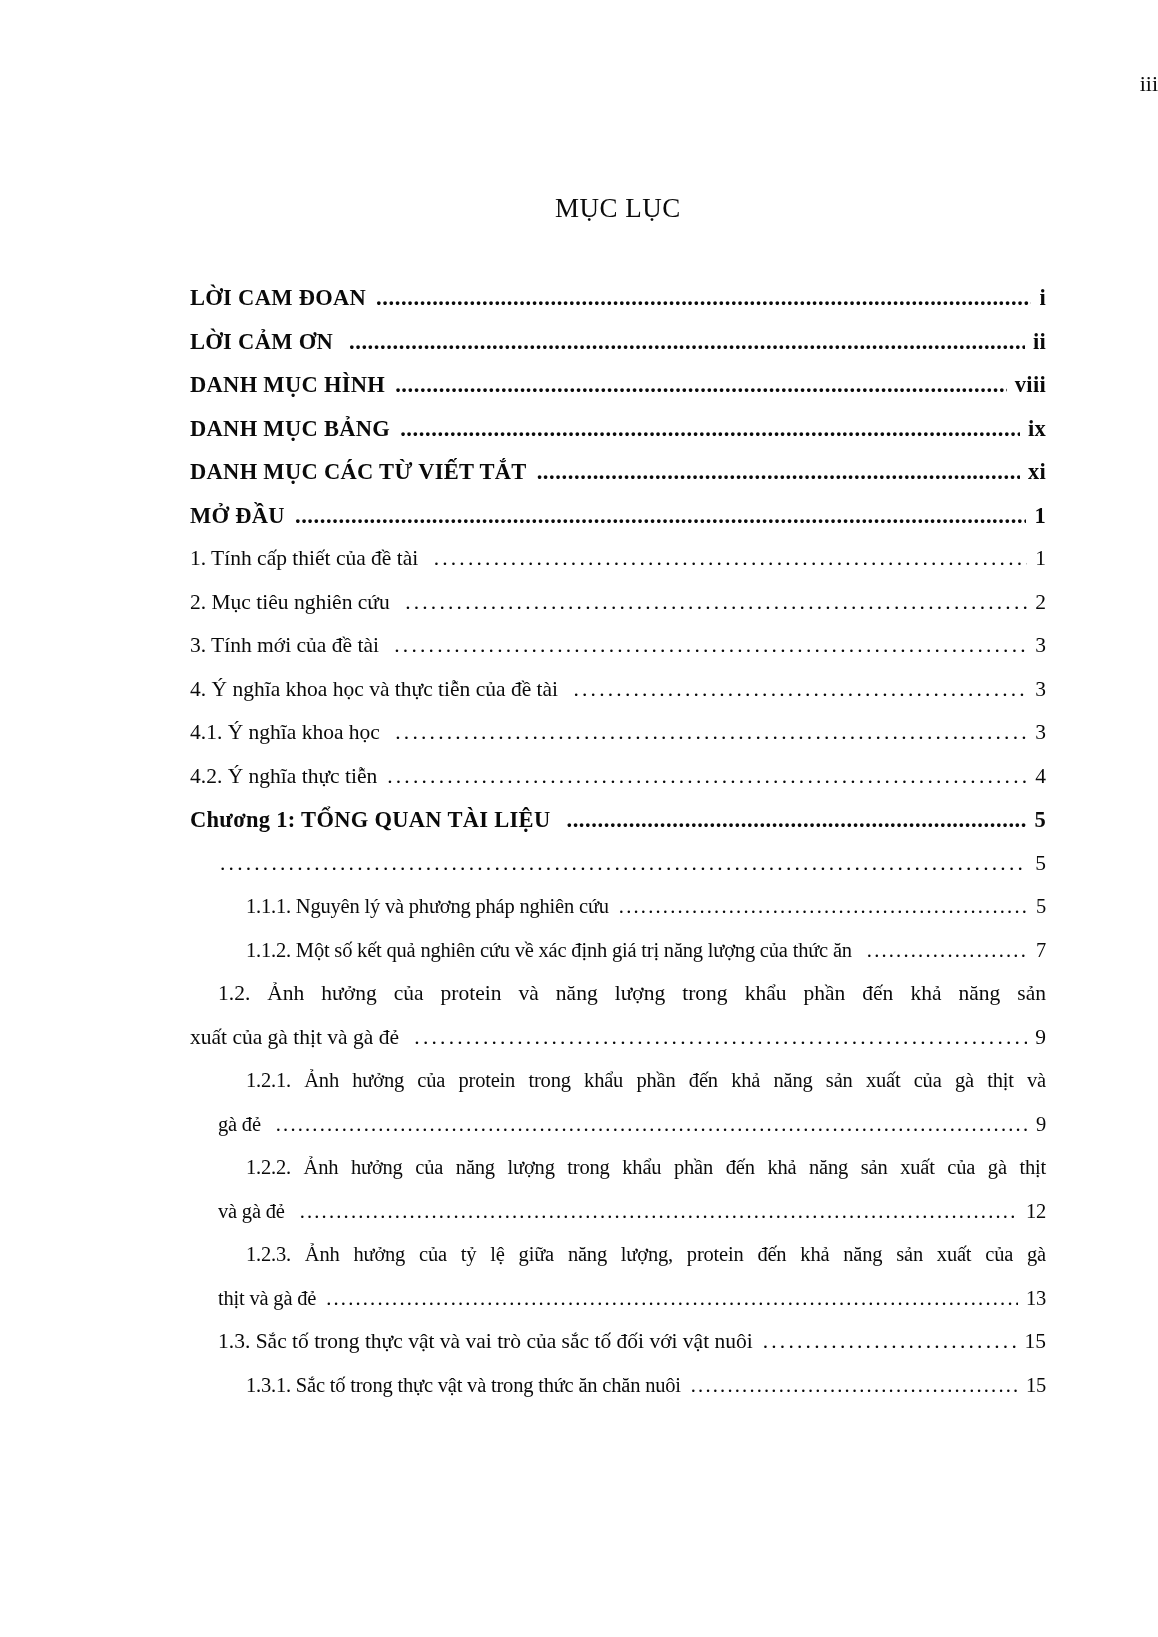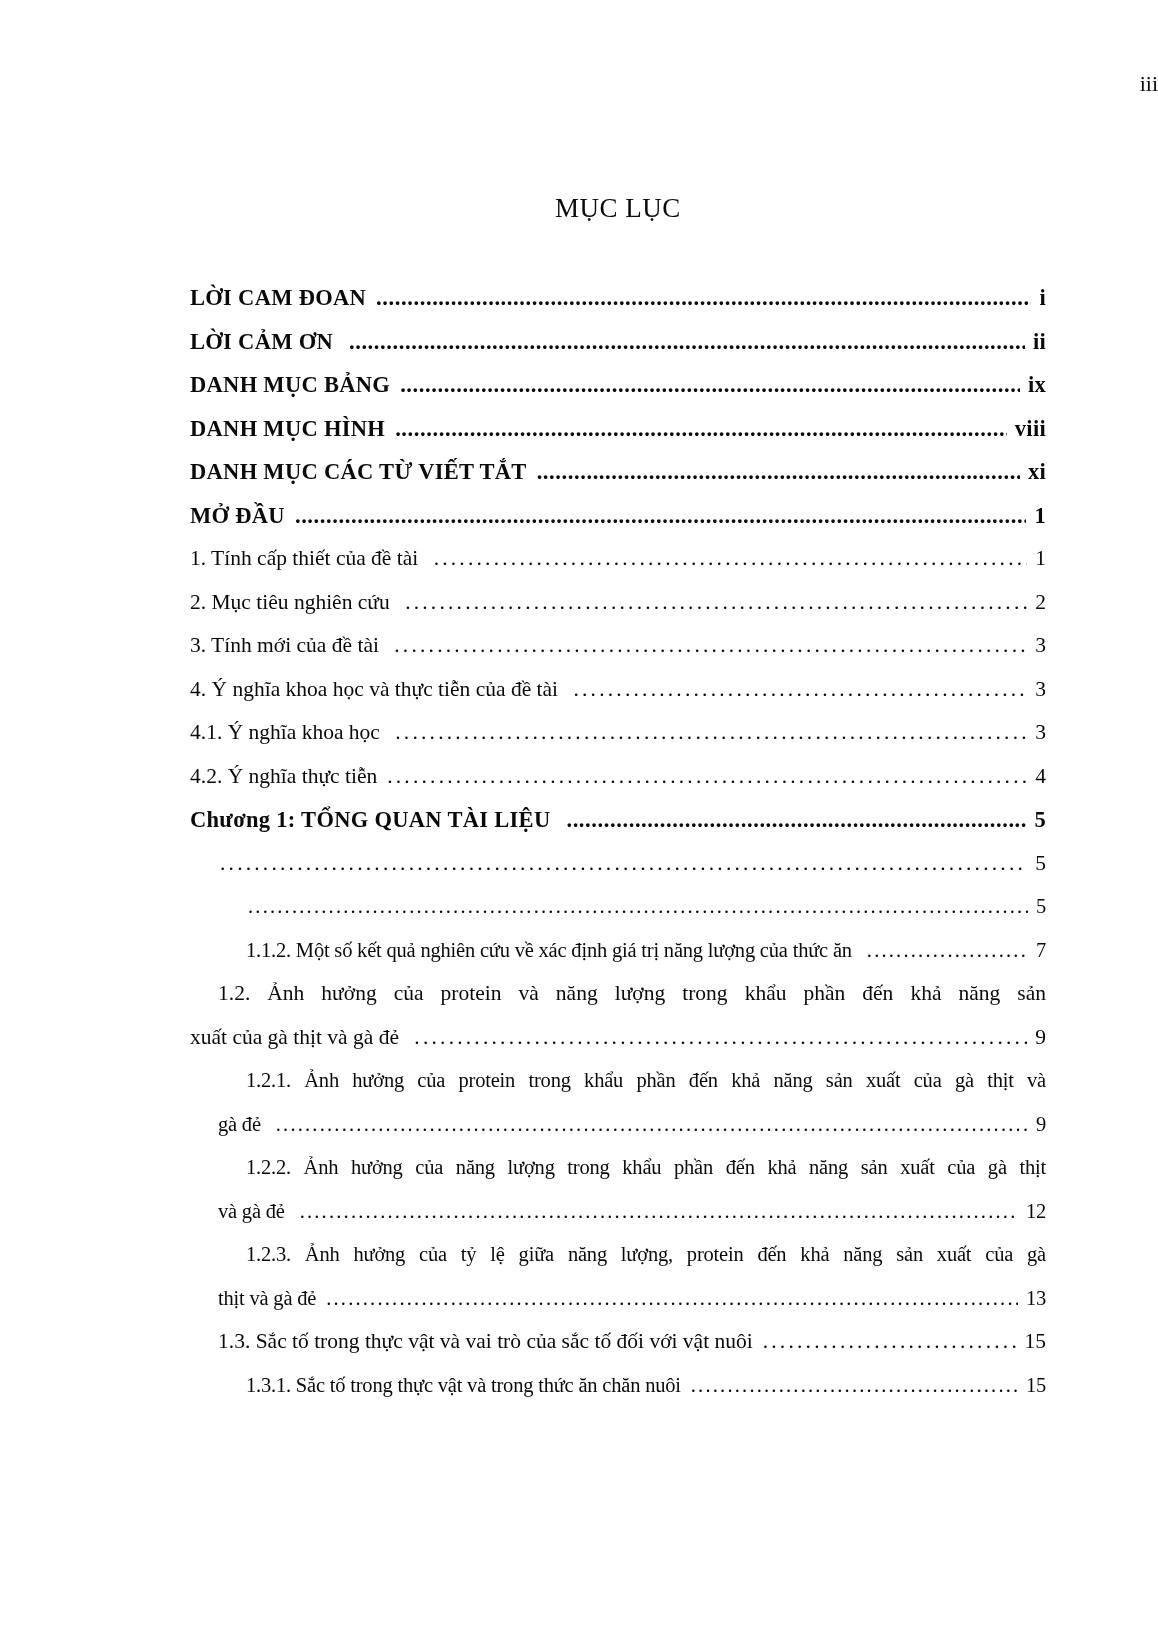--- a/index.html
+++ b/index.html
@@ -87,34 +87,34 @@
     </div>
     <div class="toc-entry bold">
       <div class="t-line dot-row ind0">
         <span class="lab">LỜI CẢM ƠN </span>
         <span class="dots"></span>
         <span class="pg">ii</span>
       </div>
     </div>
     <div class="toc-entry bold">
       <div class="t-line dot-row ind0">
+        <span class="lab">DANH MỤC HÌNH</span>
+        <span class="dots"></span>
+        <span class="pg">viii</span>
+      </div>
+    </div>
+    <div class="toc-entry bold">
+      <div class="t-line dot-row ind0">
         <span class="lab">DANH MỤC BẢNG</span>
         <span class="dots"></span>
         <span class="pg">ix</span>
       </div>
     </div>
     <div class="toc-entry bold">
       <div class="t-line dot-row ind0">
-        <span class="lab">DANH MỤC HÌNH</span>
-        <span class="dots"></span>
-        <span class="pg">viii</span>
-      </div>
-    </div>
-    <div class="toc-entry bold">
-      <div class="t-line dot-row ind0">
         <span class="lab">DANH MỤC CÁC TỪ VIẾT TẮT</span>
         <span class="dots"></span>
         <span class="pg">xi</span>
       </div>
     </div>
     <div class="toc-entry bold">
       <div class="t-line dot-row ind0">
         <span class="lab">MỞ ĐẦU</span>
         <span class="dots"></span>
         <span class="pg">1</span>
@@ -170,20 +170,21 @@
       </div>
     </div>
     <div class="toc-entry">
       <div class="t-line dot-row ind1">
         <span class="dots"></span>
         <span class="pg">5</span>
       </div>
     </div>
     <div class="toc-entry small">
       <div class="t-line dot-row ind2">
+        <span class="lab">1.1.1. Nguyên lý và phương pháp nghiên cứu</span>
         <span class="dots"></span>
         <span class="pg">5</span>
       </div>
     </div>
     <div class="toc-entry small">
       <div class="t-line dot-row ind2">
         <span class="lab">1.1.2. Một số kết quả nghiên cứu về xác định giá trị năng lượng của thức ăn </span>
         <span class="dots"></span>
         <span class="pg">7</span>
       </div>

